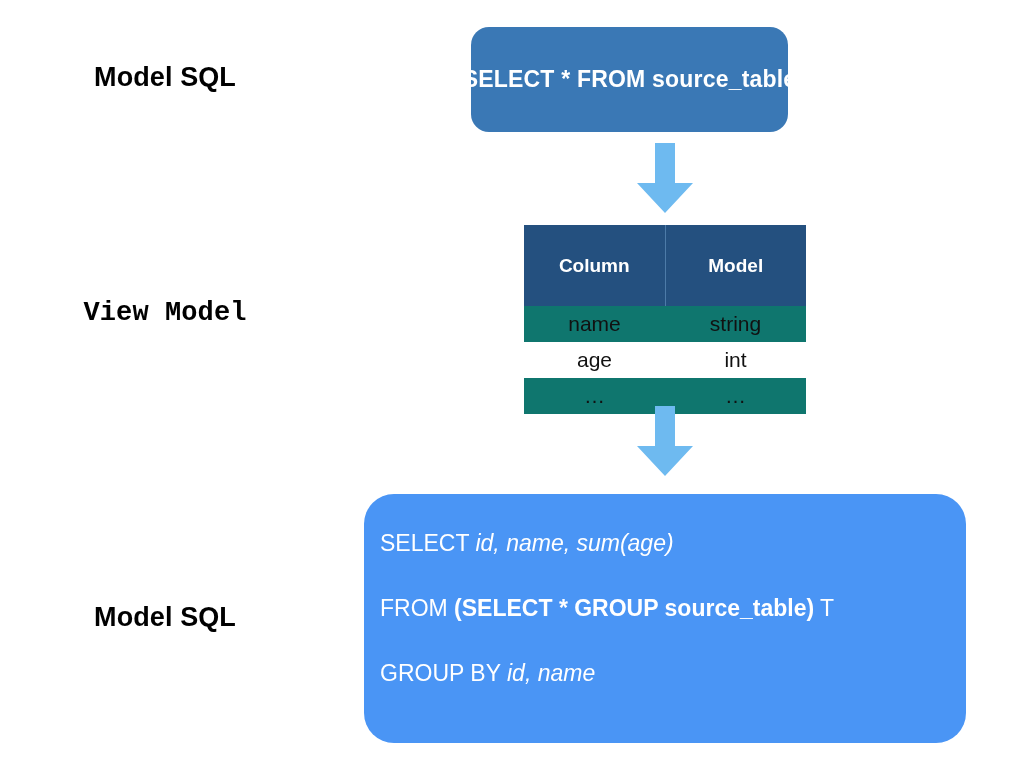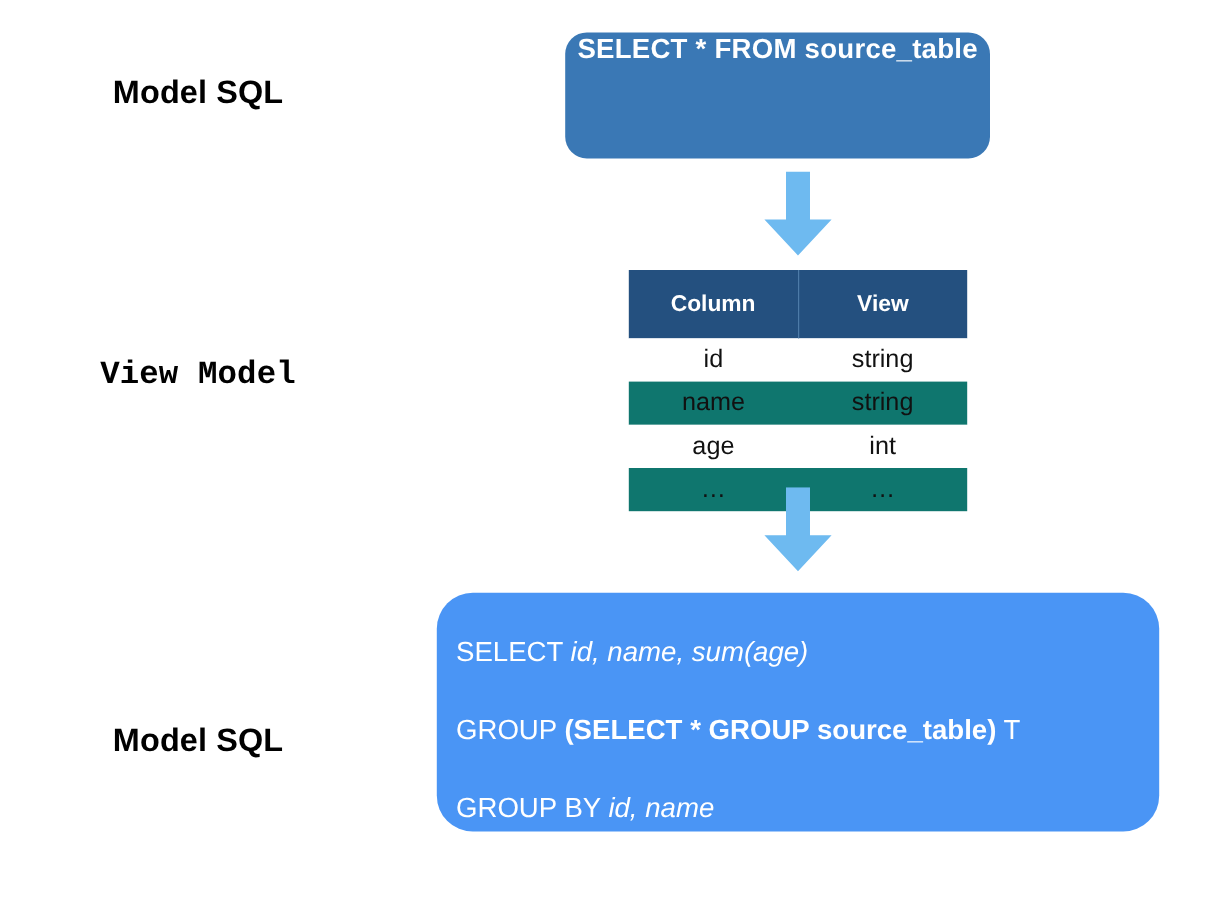--- a/index.html
+++ b/index.html
@@ -33,25 +33,26 @@
   }
   #label-view-sql   { top: 62px; }
   #label-view-model { top: 298px; font-family: Liberation Mono, monospace; }
   #label-widget-sql { top: 602px; }
 
   
   #view-sql-box {
     position: absolute;
     left: 471px;
     top: 27px;
-    width: 354px;
+    width: 317px;
     height: 105px;
     background: #3A78B5;
     border-radius: 18px;
     display: flex;
+    align-items: center;
     justify-content: center;
   }
   #view-sql-box .box-text {
     color: #ffffff;
     font-weight: bold;
     font-size: 23px;
     letter-spacing: 0.2px;
     white-space: nowrap;
   }
 
@@ -73,21 +74,21 @@
     border-collapse: collapse;
     table-layout: fixed;
   }
   #schema-table th {
     background: #24507F;
     color: #ffffff;
     font-weight: bold;
     font-size: 19px;
     height: 49px;
     text-align: center;
-    padding: 4px;
+    padding: 16px;
   }
   #schema-table th.col-head-column {
     border-right: 1px solid #4D7BA8;
   }
   #schema-table td {
     font-size: 21px;
     color: #111111;
     height: 36px;
     text-align: center;
     padding: 0;
@@ -96,21 +97,21 @@
   #schema-table tr.stripe td {
     background: #0f766e;
   }
 
   
   #widget-sql-box {
     position: absolute;
     left: 364px;
     top: 494px;
     width: 602px;
-    height: 199px;
+    height: 249px;
     background: #4A95F5;
     border-radius: 30px;
     box-sizing: border-box;
     padding: 38px 0 0 16px;
   }
   .sql-line {
     color: #ffffff;
     font-size: 23px;
     line-height: 1;
     margin-bottom: 42px;
@@ -137,28 +138,24 @@
   </div>
 
   <svg class="arrow" id="arrow-top" viewBox="0 0 60 72">
     <polygon points="20,0 40,0 40,40 58,40 30,70 2,40 20,40" fill="#6EBAF0"></polygon>
   </svg>
 
   <table id="schema-table">
     <thead>
       <tr>
         <th class="col-head-column">Column</th>
-        <th>View</th>
+        <th>Model</th>
       </tr>
     </thead>
     <tbody>
-      <tr>
-        <td>id</td>
-        <td>string</td>
-      </tr>
       <tr class="stripe">
         <td>name</td>
         <td>string</td>
       </tr>
       <tr>
         <td>age</td>
         <td>int</td>
       </tr>
       <tr class="stripe">
         <td>…</td>
@@ -169,20 +166,20 @@
 
   <svg class="arrow" id="arrow-bottom" viewBox="0 0 60 72">
     <polygon points="20,0 40,0 40,40 58,40 30,70 2,40 20,40" fill="#6EBAF0"></polygon>
   </svg>
 
   <div id="widget-sql-box">
     <div class="sql-line">
       <span class="kw">SELECT </span><span class="ital">id, name, sum(age)</span>
     </div>
     <div class="sql-line">
-      <span class="kw">GROUP </span><span class="bold">(SELECT * GROUP source_table)</span><span class="kw"> T</span>
+      <span class="kw">FROM </span><span class="bold">(SELECT * GROUP source_table)</span><span class="kw"> T</span>
     </div>
     <div class="sql-line">
       <span class="kw">GROUP BY </span><span class="ital">id, name</span>
     </div>
   </div>
 
 </div>
 
 </body></html>

